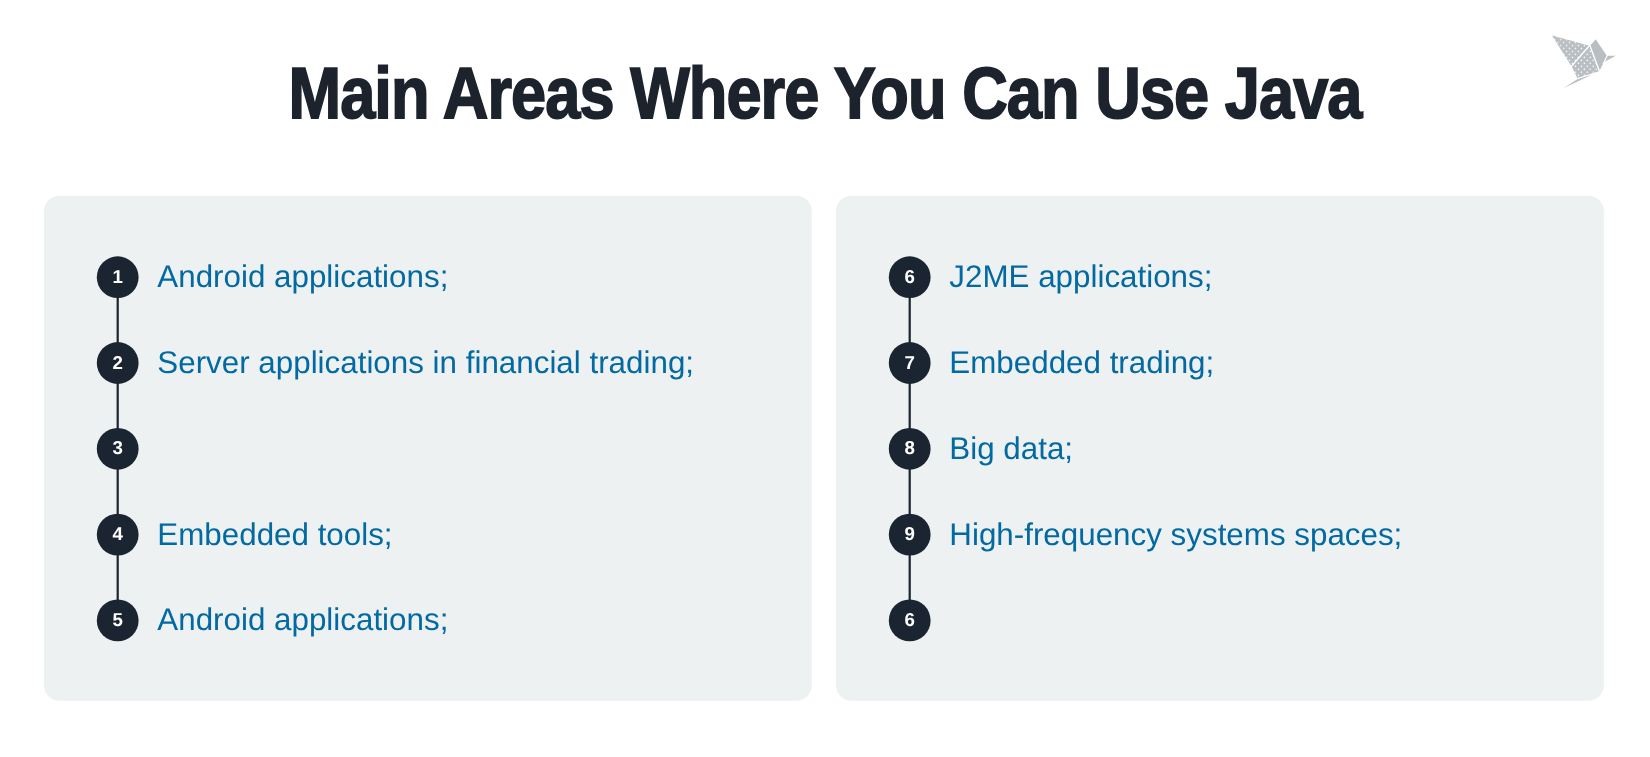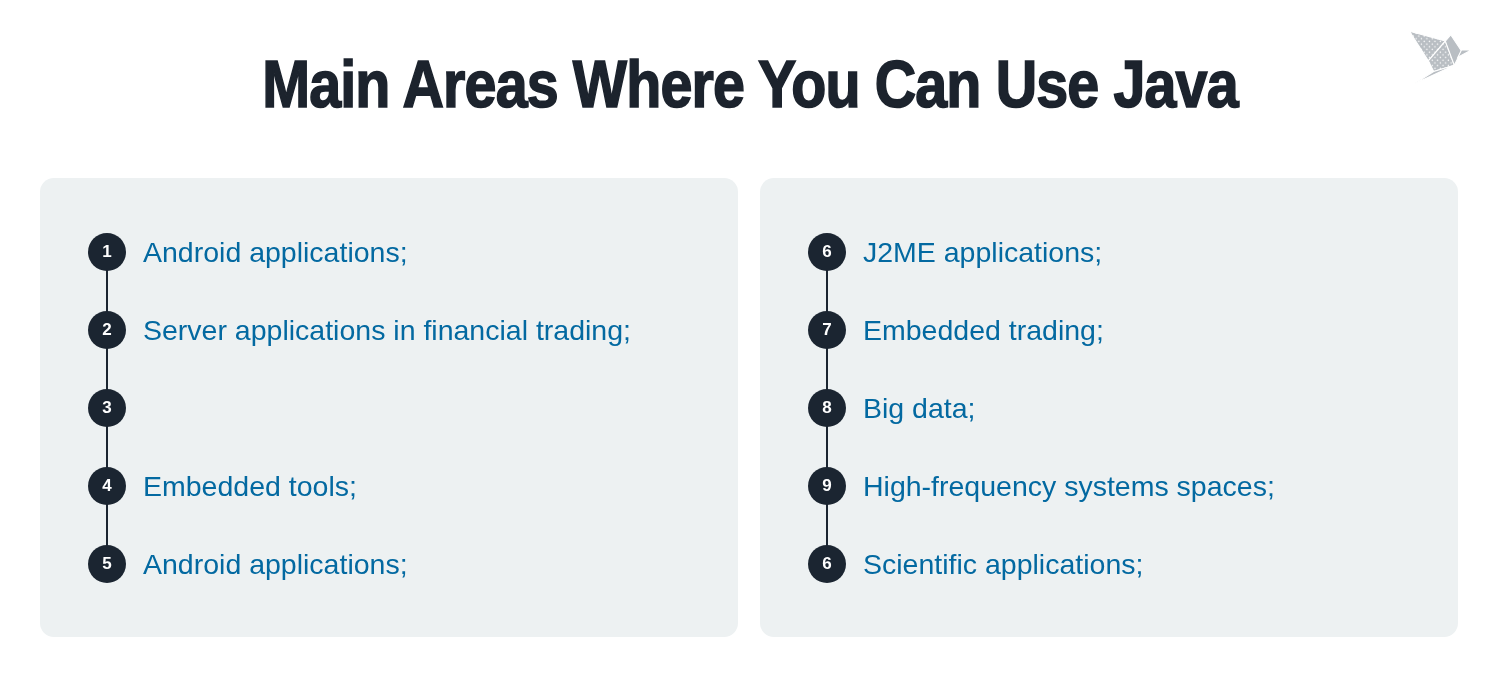--- a/index.html
+++ b/index.html
@@ -159,16 +159,15 @@
     <li class="list-item">
       <span class="num-circle">8</span>
       <span class="item-label">Big data;</span>
     </li>
     <li class="list-item">
       <span class="num-circle">9</span>
       <span class="item-label">High-frequency systems spaces;</span>
     </li>
     <li class="list-item">
       <span class="num-circle">6</span>
-      <span class="item-label">Scientific applications;</span>
     </li>
   </ul>
 </div>
 
 </body></html>

